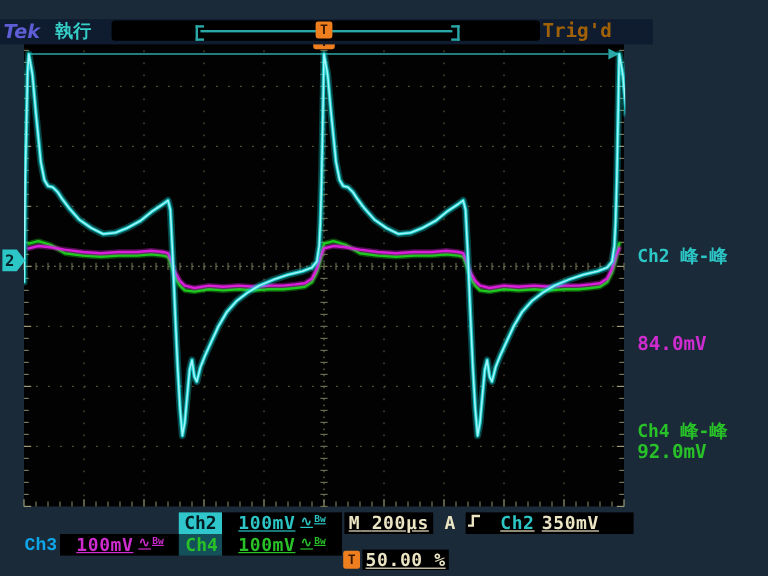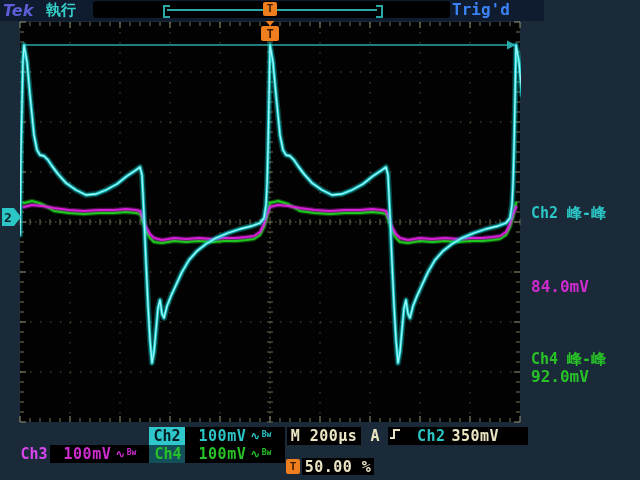--- a/index.html
+++ b/index.html
@@ -1,49 +1,49 @@
 <!DOCTYPE html>
 <html><head>
 <meta charset="utf-8">
 <style>
   html,body{margin:0;padding:0;background:#111;}
   .screen{
     position:relative;width:640px;height:480px;overflow:hidden;
     background:#1b2a38;
     font-family:"DejaVu Sans Mono","DejaVu Sans",sans-serif;
   }
-  .topbar{position:absolute;left:0;top:0;width:544px;height:21px;background:#0f1b2e;}
+  .topbar{position:absolute;left:0;top:16px;width:544px;height:21px;background:#0f1b2e;}
   .tek-logo{position:absolute;left:3px;top:1px;font:bold italic 16px "DejaVu Sans",sans-serif;color:#5d5ed6;}
   .run-status{position:absolute;left:46px;top:1px;font:bold 15px "DejaVu Sans Mono","DejaVu Sans",sans-serif;color:#35cfc7;}
-  .trigd{position:absolute;left:452px;top:0px;font:bold 16px "DejaVu Sans Mono","DejaVu Sans",sans-serif;color:#3b82f6;}
+  .trigd{position:absolute;left:452px;top:0px;font:bold 16px "DejaVu Sans Mono","DejaVu Sans",sans-serif;color:#a16207;}
   .record-bar{position:absolute;left:93px;top:1px;width:357px;height:17px;background:#000;border-radius:3px;}
   .record-line{position:absolute;left:74px;top:8px;width:210px;height:2px;background:#2aa7a7;}
   .brk{position:absolute;top:4px;width:5px;height:9px;}
   .brk-l{left:70px;border-left:2px solid #2aa7a7;border-top:2px solid #2aa7a7;border-bottom:2px solid #2aa7a7;}
   .brk-r{left:283px;border-right:2px solid #2aa7a7;border-top:2px solid #2aa7a7;border-bottom:2px solid #2aa7a7;}
   .t-chip{position:absolute;width:14px;height:14px;background:#ef7f1e;border-radius:2px;
     color:#3a1a00;font:bold 11px "DejaVu Sans Mono",monospace;text-align:center;line-height:14px;}
   .t-chip.in-record{left:170px;top:1px;}
   .t-chip.in-pos{left:286px;top:459px;width:14px;height:15px;line-height:15px;}
   svg{position:absolute;left:0;top:0;}
   .meas{position:absolute;left:531px;width:108px;text-align:left;
     font:bold 15px "DejaVu Sans Mono","DejaVu Sans",sans-serif;line-height:17px;}
   .meas .val{font-size:16px;}
   .m-teal{color:#2cc6c6}.m-mag{color:#cf2ccf}.m-grn{color:#28c228}
-  .box{position:absolute;height:18px;background:#000;display:flex;align-items:center;
-    justify-content:center;font:bold 15px "DejaVu Sans Mono","DejaVu Sans",sans-serif;letter-spacing:.5px;}
+  .box{position:absolute;height:18px;background:#000;display:flex;
+    justify-content:center;font:bold 15px "DejaVu Sans Mono","DejaVu Sans",sans-serif;letter-spacing:.5px;text-decoration:underline;}
   .lab{position:absolute;height:18px;display:flex;align-items:center;justify-content:center;
     font:bold 15px "DejaVu Sans Mono","DejaVu Sans",sans-serif;}
   .ch2-lab{left:149px;top:427px;width:36px;background:#2fc7cb;color:#031e22;}
   .ch2-val{left:185px;top:427px;width:100px;color:#2cc6c6;}
   .m-box{left:287px;top:427px;width:74px;color:#ece5c4;}
   .a-lab{left:366px;top:427px;width:18px;color:#ece5c4;}
   .trg-box{left:388px;top:427px;width:140px;color:#ece5c4;gap:6px;}
   .trg-box .src{color:#2cc6c6;}
-  .ch3-lab{left:16px;top:445px;width:36px;color:#d946ef;}
+  .ch3-lab{left:16px;top:445px;width:36px;color:#0ea5e9;font-family:Liberation Mono, monospace;}
   .ch3-val{left:50px;top:445px;width:100px;color:#cf2ccf;}
   .ch4-lab{left:149px;top:445px;width:38px;background:#135059;color:#28c228;}
   .ch4-val{left:185px;top:445px;width:100px;color:#28c228;}
   .pos-box{left:302px;top:458px;width:72px;color:#ece5c4;height:17px;}
   .cicons{display:inline-flex;align-items:flex-start;margin-left:4px;line-height:10px;}
   .wave{font-size:12px;line-height:14px;}
   .bw{font-size:8px;letter-spacing:0;line-height:9px;margin-left:1px;margin-top:1px;}
 </style>
 </head>
 <body>

